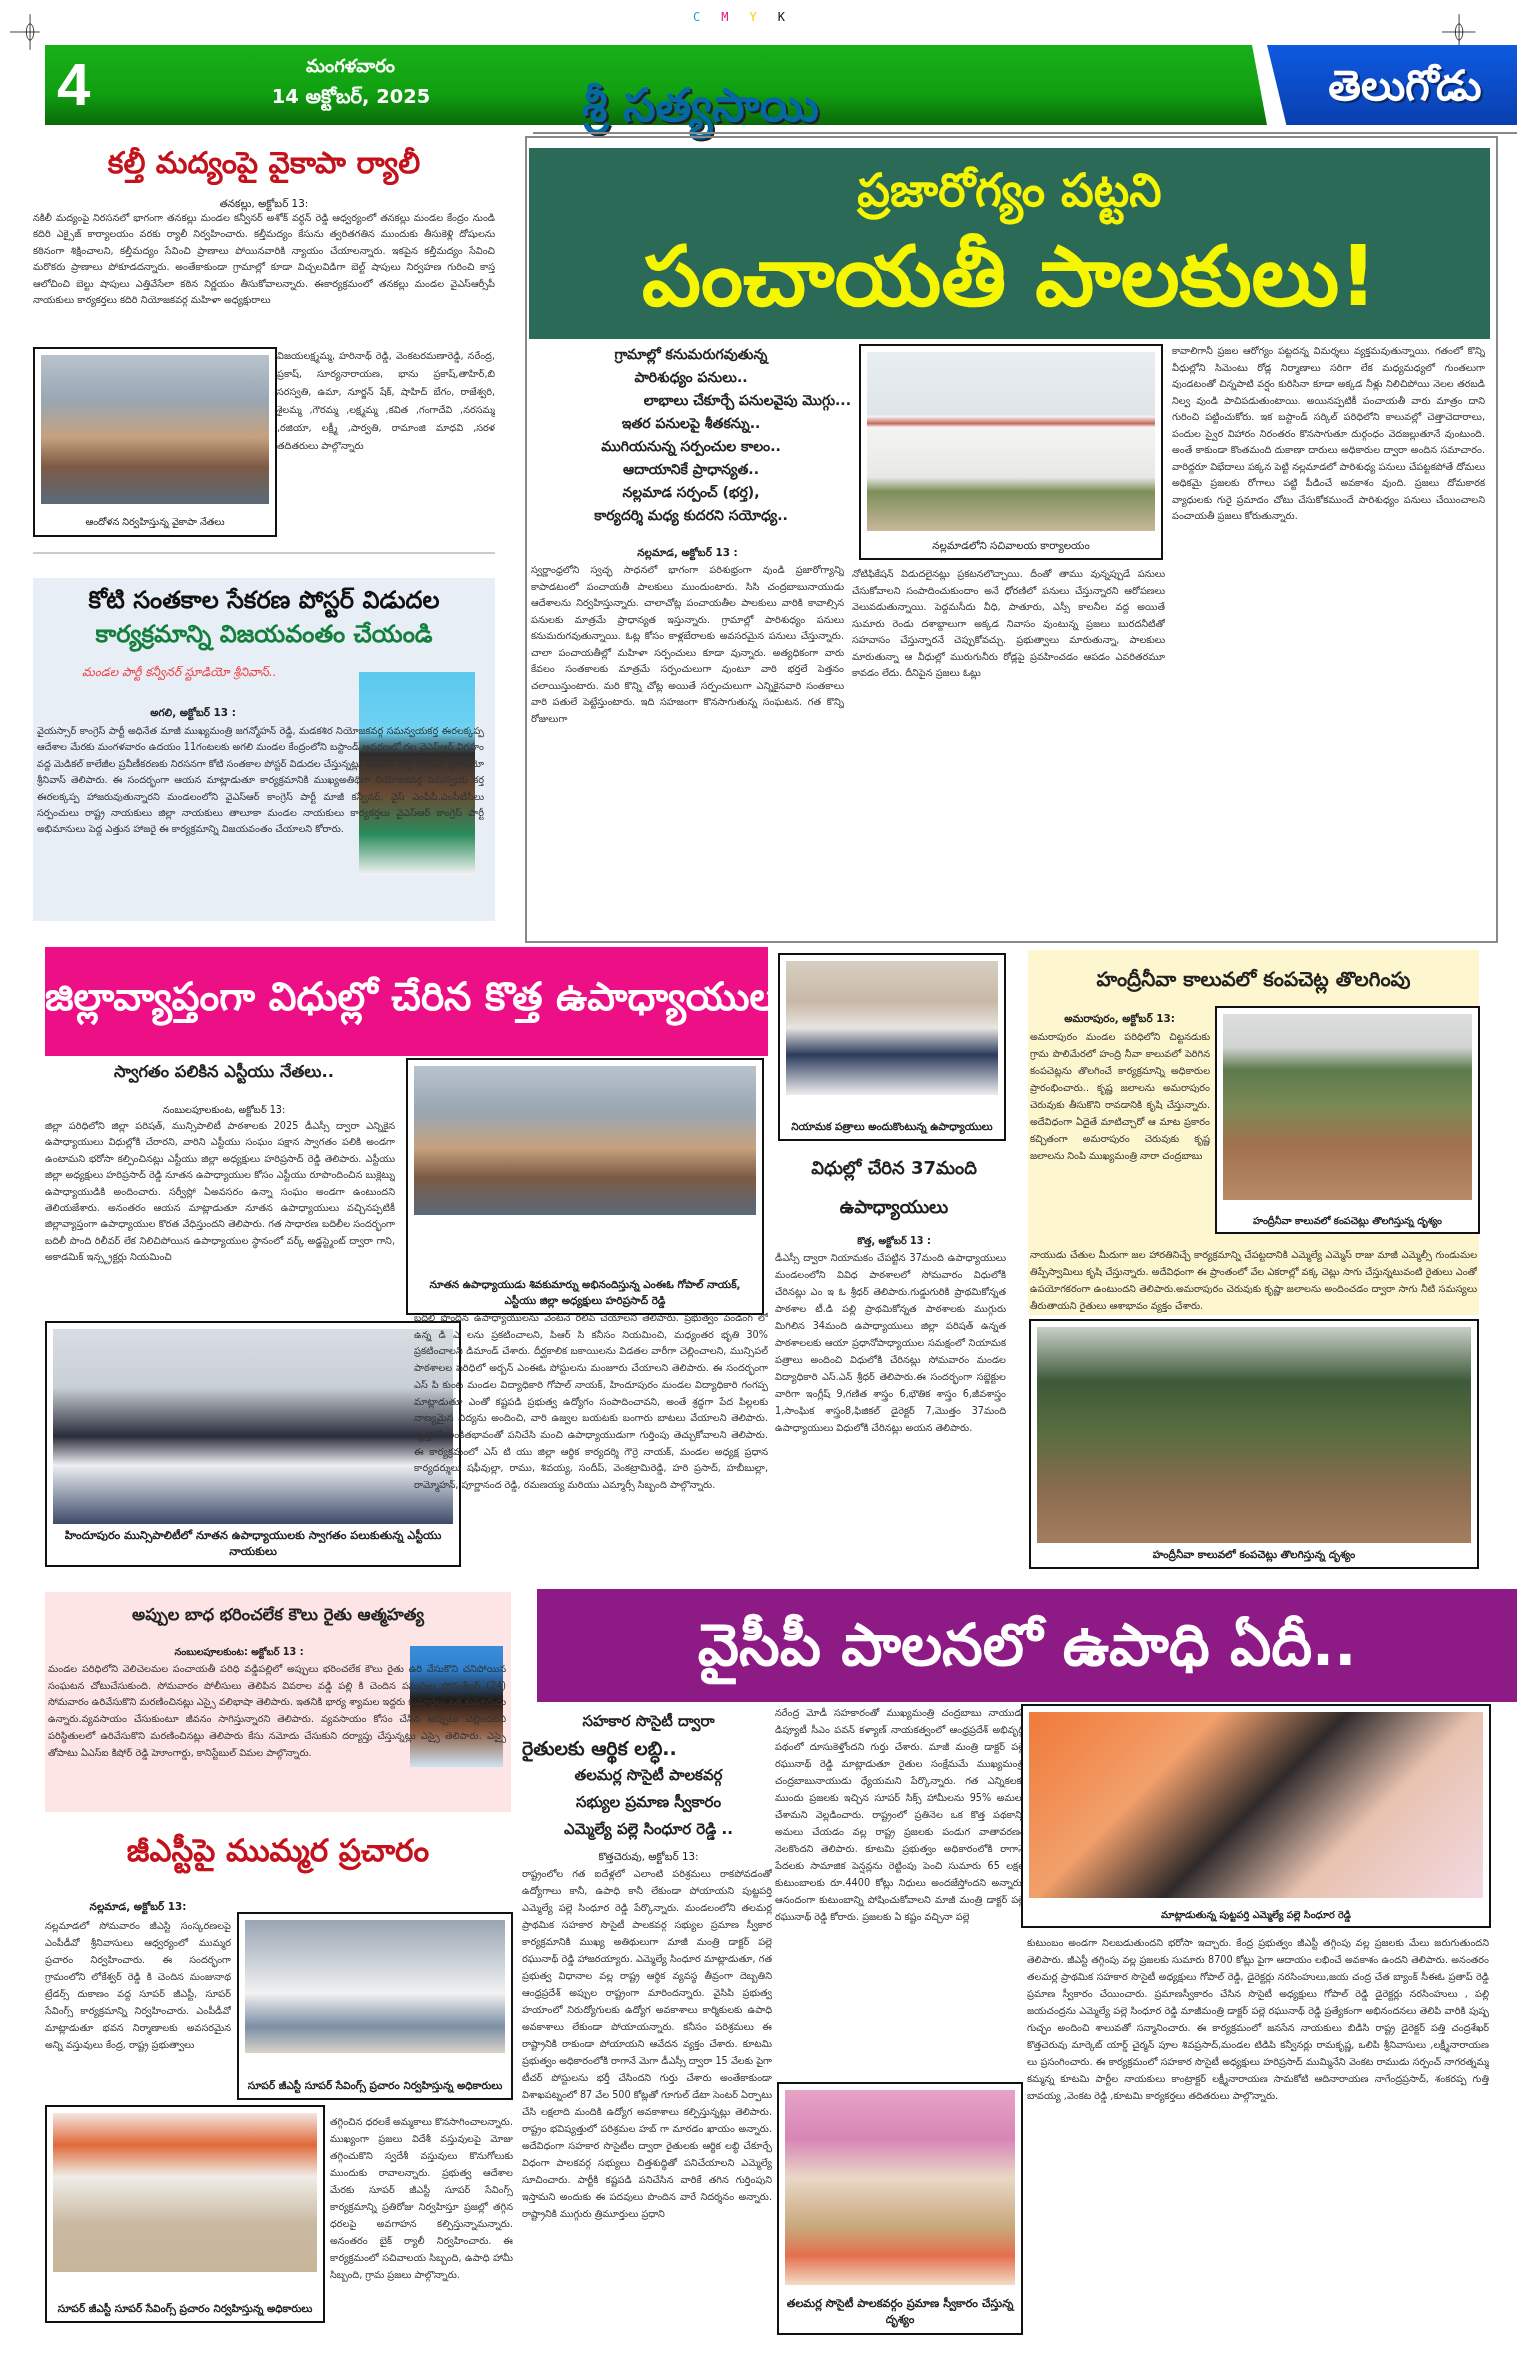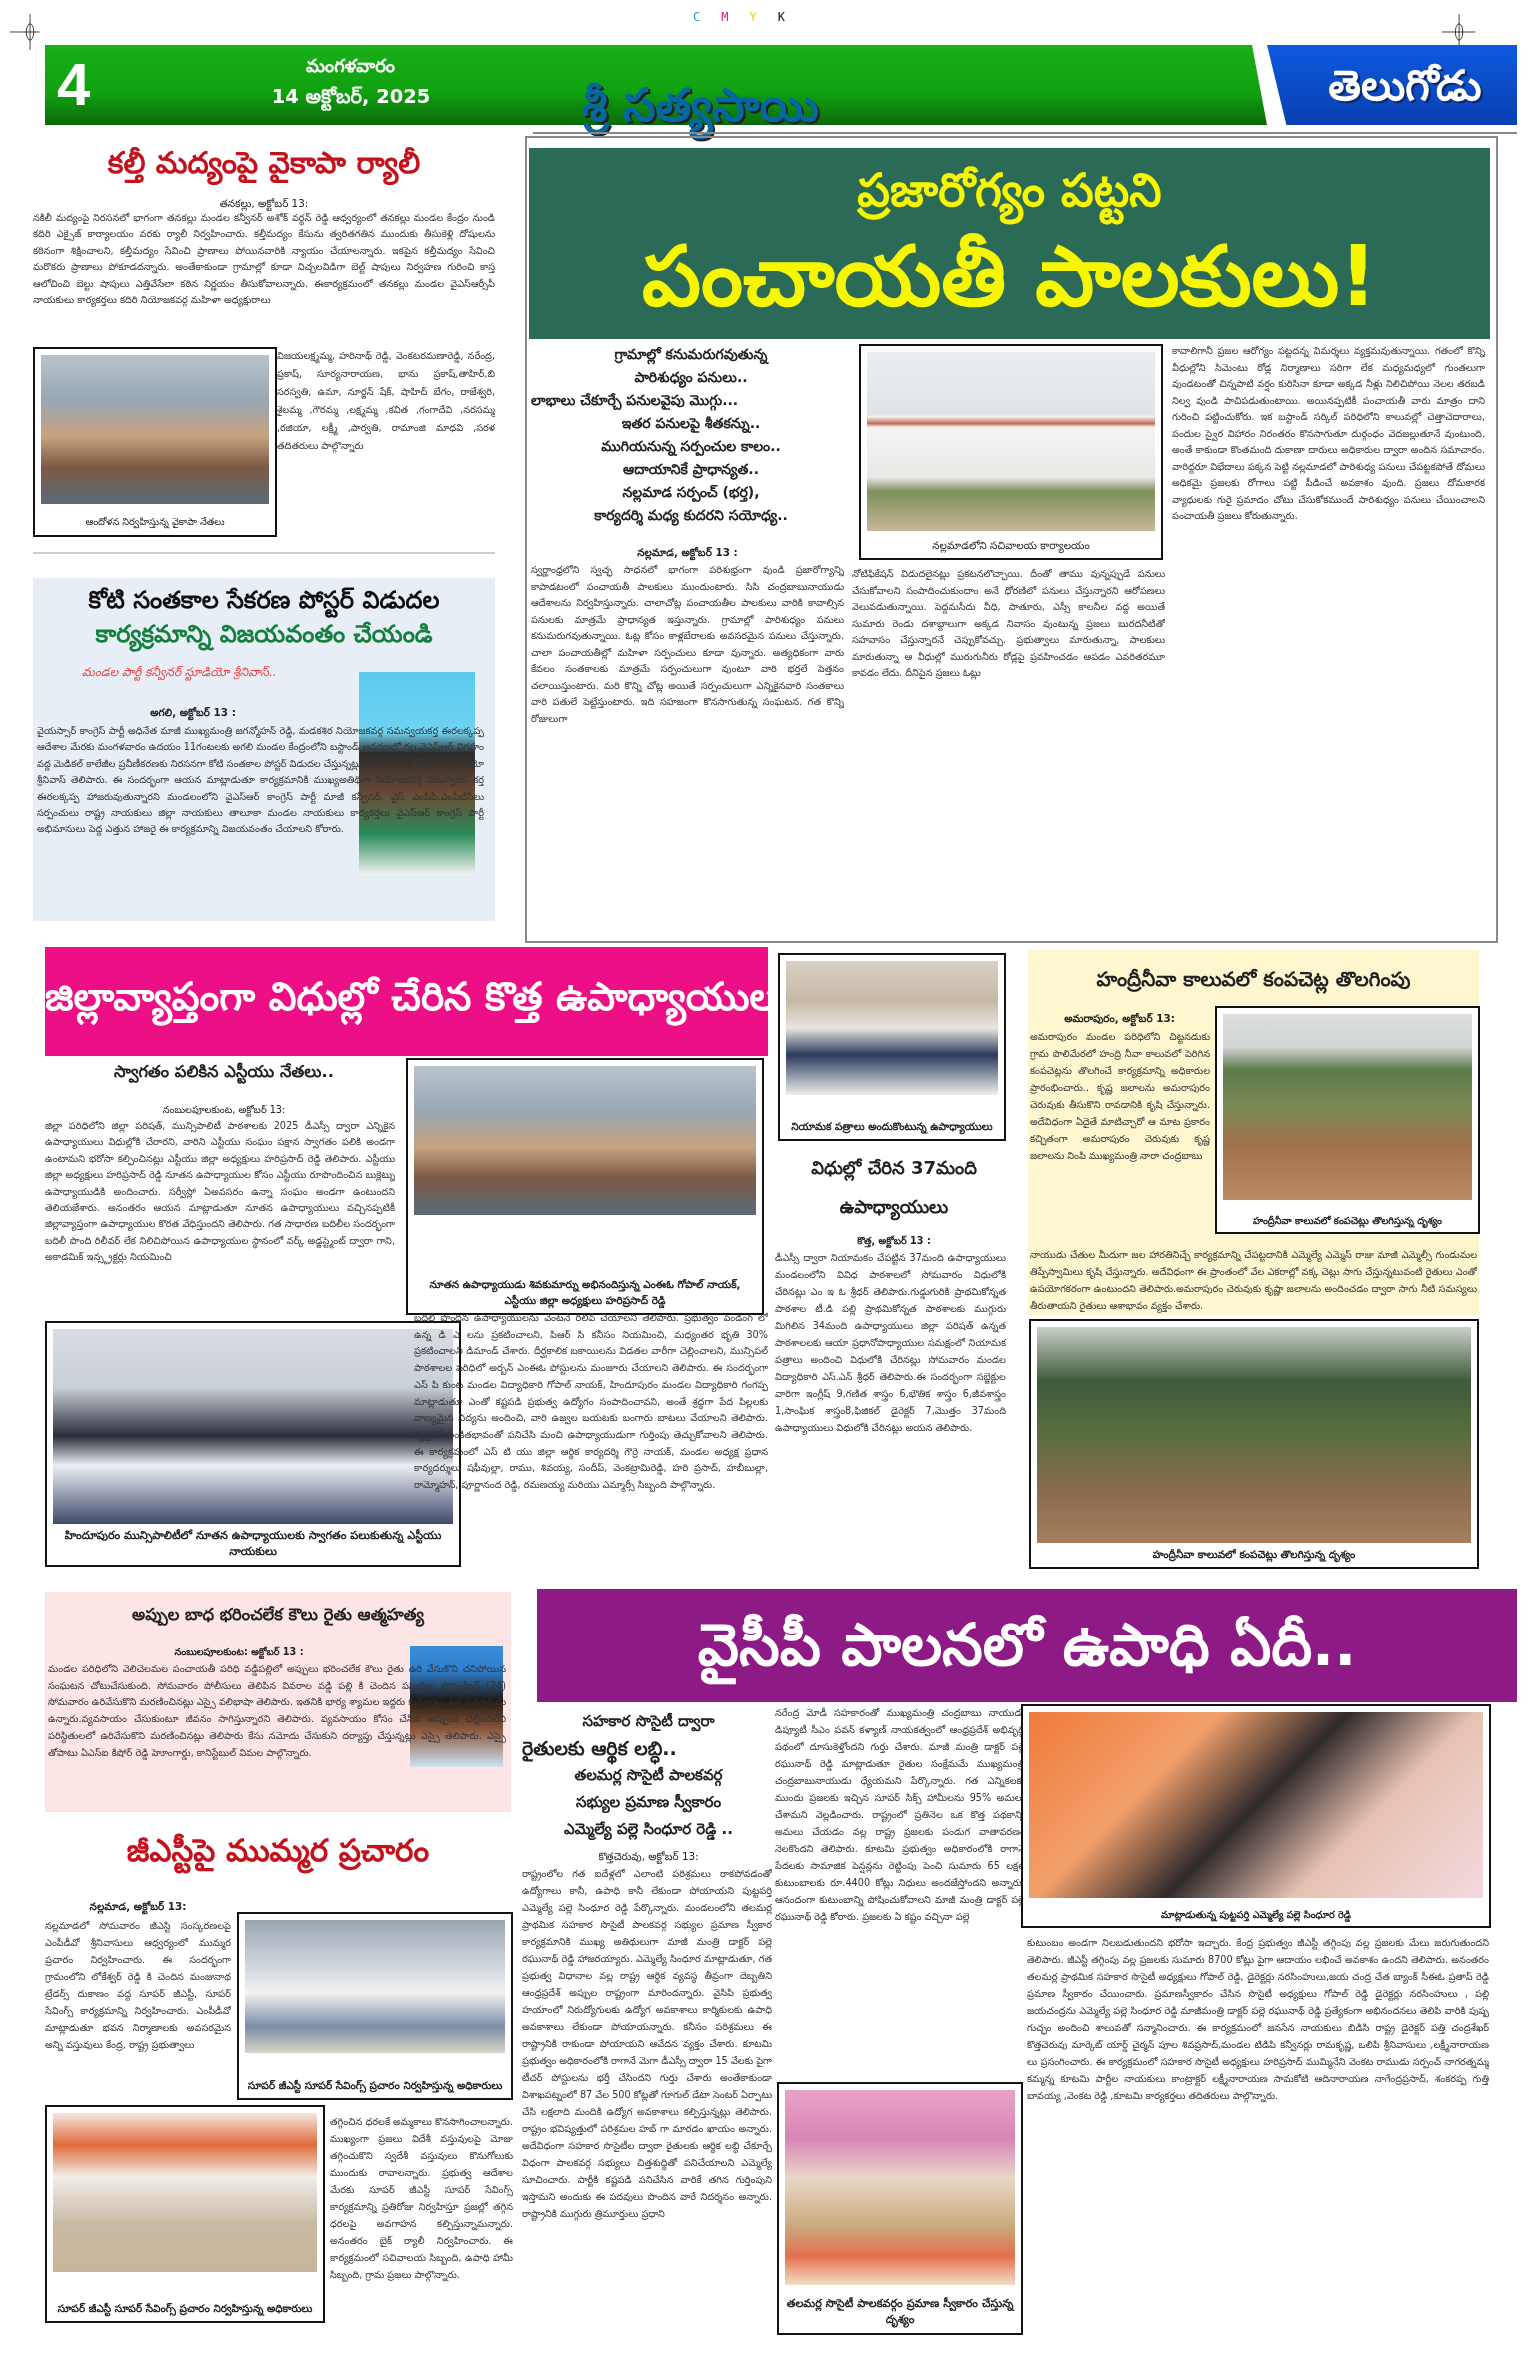--- a/index.html
+++ b/index.html
@@ -74,21 +74,21 @@
 <div class="abs txt" style="left:37px;top:723px;width:447px;height:183px;font-size:9.7px;line-height:16.4px;text-indent:0;">వైయస్సార్ కాంగ్రెస్ పార్టీ అధినేత మాజీ ముఖ్యమంత్రి జగన్మోహన్ రెడ్డి, మడకశిర నియోజకవర్గ సమన్వయకర్త ఈరలక్కప్ప ఆదేశాల మేరకు మంగళవారం ఉదయం 11గంటలకు అగలి మండల కేంద్రంలోని బస్టాండ్ ఆవరణలో గల వైఎస్ఆర్ విగ్రహం వద్ద మెడికల్ కాలేజీల ప్రవీణీకరణకు నిరసనగా కోటి సంతకాల పోస్టర్ విడుదల చేస్తున్నట్లు మండల పార్టీ కన్వీనర్ స్టూడియో శ్రీనివాస్ తెలిపారు. ఈ సందర్భంగా ఆయన మాట్లాడుతూ కార్యక్రమానికి ముఖ్యఅతిథిగా నియోజకవర్గ సమన్వయ కర్త ఈరలక్కప్ప హాజరువుతున్నారని మండలంలోని వైఎస్ఆర్ కాంగ్రెస్ పార్టీ మాజీ కన్వీనర్, వైస్ ఎంపీపీ.ఎంపీటీసీలు సర్పంచులు రాష్ట్ర నాయకులు జిల్లా నాయకులు తాలూకా మండల నాయకులు కార్యకర్తలు వైఎస్ఆర్ కాంగ్రెస్ పార్టీ అభిమానులు పెద్ద ఎత్తున హాజరై ఈ కార్యక్రమాన్ని విజయవంతం చేయాలని కోరారు.</div>
 
 <div class="abs" style="left:525px;top:136px;width:973px;height:807px;border:2.2px solid #888;"></div>
 <div class="abs" style="left:529px;top:148px;width:961px;height:191px;background:#2c6a58;">
   <div class="abs banner-hd" style="left:0;top:9px;width:961px;font-size:46px;color:#f6f600;line-height:67px;">ప్రజారోగ్యం పట్టని</div>
   <div class="abs banner-hd" style="left:0;top:80px;width:961px;font-size:83px;color:#f6f600;line-height:97px;">పంచాయతీ పాలకులు!</div>
 </div>
 <div class="abs" style="left:531px;top:343px;width:320px;">
   <div style="text-align:center;font-size:14px;font-weight:bold;line-height:23px;">గ్రామాల్లో కనుమరుగవుతున్న</div>
   <div style="text-align:center;font-size:14px;font-weight:bold;line-height:23px;">పారిశుధ్యం పనులు..</div>
-  <div style="text-align:left;font-size:14px;font-weight:bold;line-height:23px;">లాభాలు చేకూర్చే పనులవైపు మొగ్గు...</div>
+  <div style="text-align:right;font-size:14px;font-weight:bold;line-height:23px;">లాభాలు చేకూర్చే పనులవైపు మొగ్గు...</div>
   <div style="text-align:center;font-size:14px;font-weight:bold;line-height:23px;">ఇతర పనులపై శీతకన్ను..</div>
   <div style="text-align:center;font-size:14px;font-weight:bold;line-height:23px;">ముగియనున్న సర్పంచుల కాలం..</div>
   <div style="text-align:center;font-size:14px;font-weight:bold;line-height:23px;">ఆదాయానికే ప్రాధాన్యత..</div>
   <div style="text-align:center;font-size:14px;font-weight:bold;line-height:23px;">నల్లమాడ సర్పంచ్ (భర్త),</div>
   <div style="text-align:center;font-size:14px;font-weight:bold;line-height:23px;">కార్యదర్శి మధ్య కుదరని సయోధ్య..</div>
 </div>
 <div class="abs photo" style="left:859px;top:344px;width:304px;height:216px;">
   <div class="img ph-building" style="height:179px;"></div>
   <div class="cap" style="font-size:10.4px;font-weight:normal;">నల్లమాడలోని సచివాలయ కార్యాలయం</div>
 </div>

